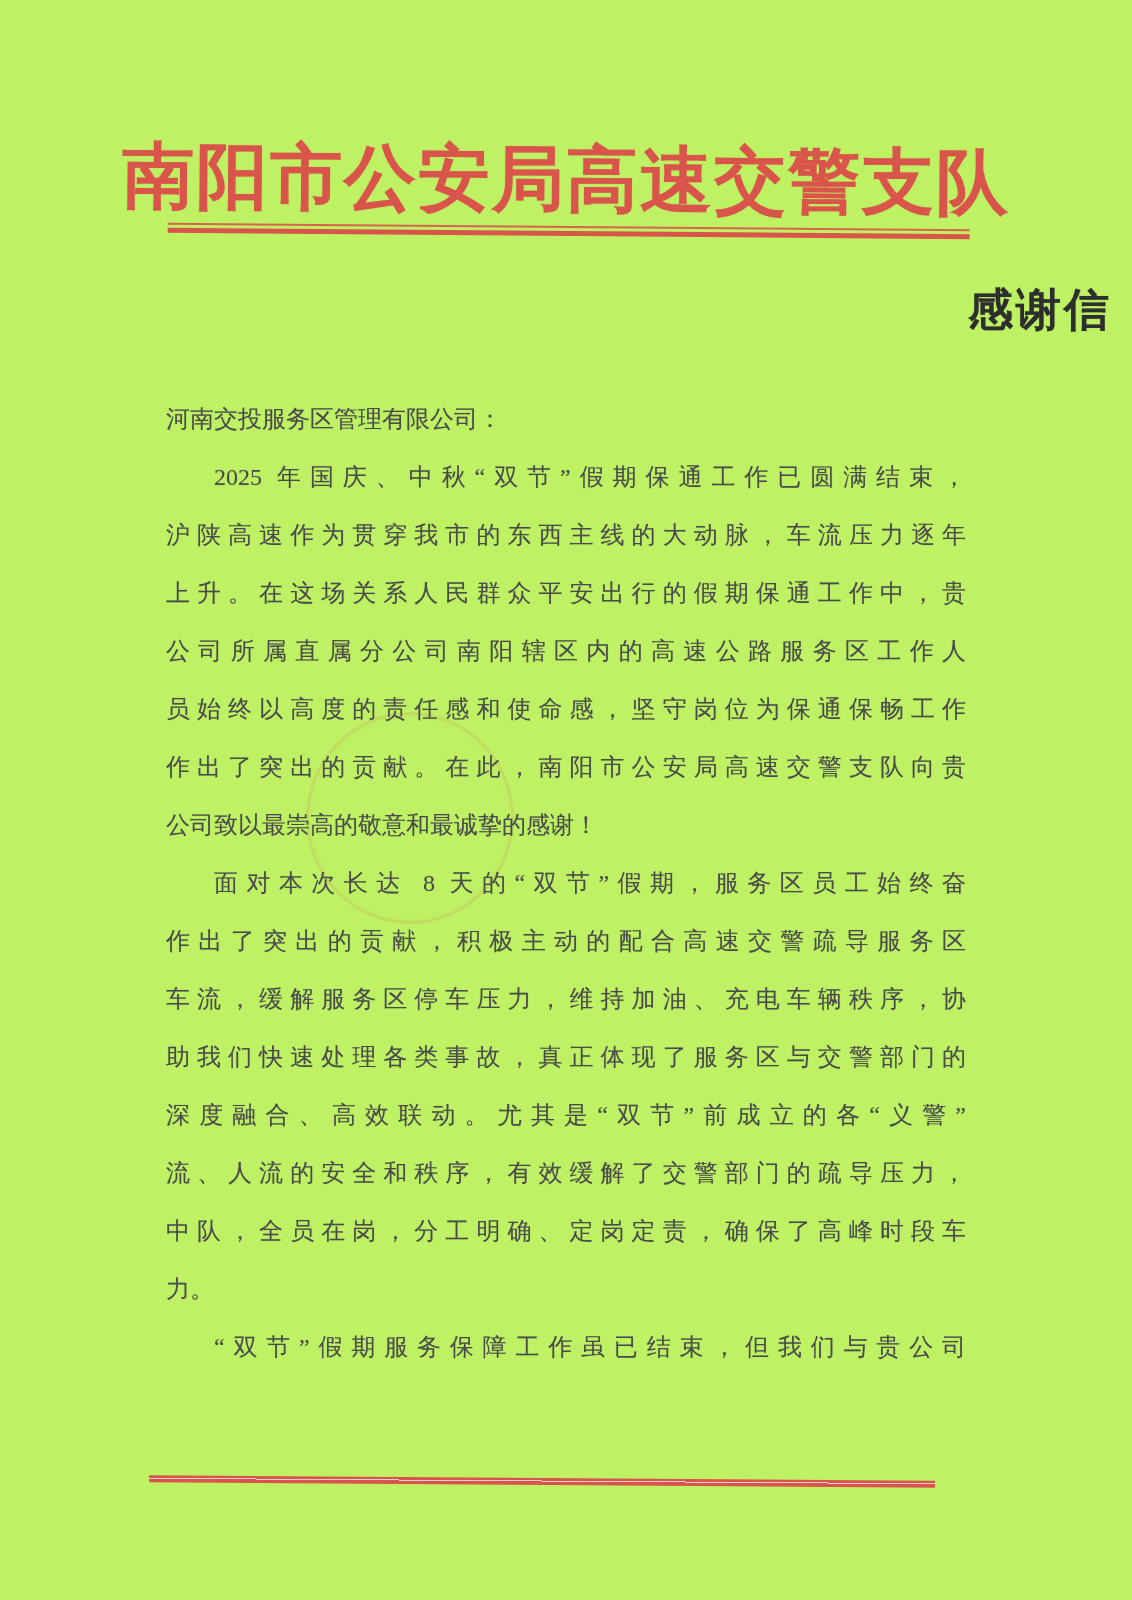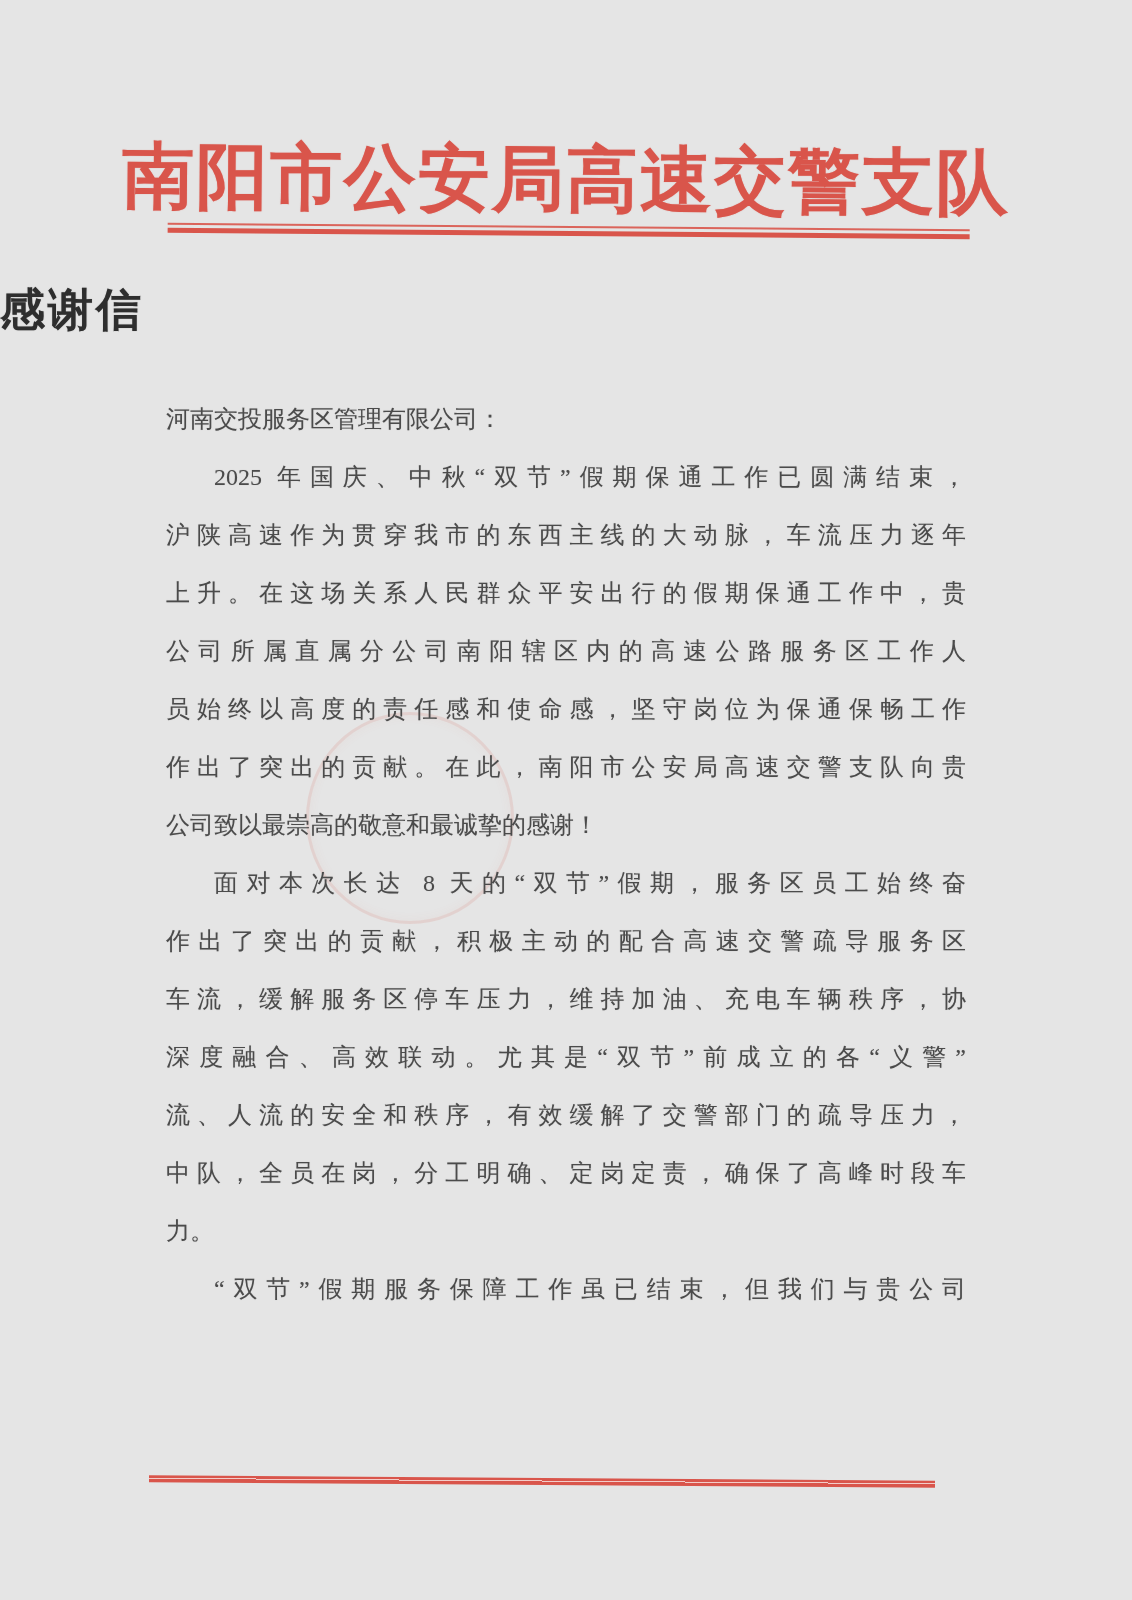--- a/index.html
+++ b/index.html
@@ -4,21 +4,21 @@
 <style>
   html, body { margin: 0; padding: 0; }
   body {
     width: 1132px; height: 1600px;
     background: #ffffff;
     font-family: "Liberation Serif", "DejaVu Serif", serif;
   }
   .page {
     position: relative;
     width: 1132px; height: 1600px;
-    background: #e5e5e5;
+    background: #bef264;
     overflow: hidden;
   }
   
   .letterhead {
     position: absolute;
     top: 138px; left: 0; width: 100%;
     transform: rotate(0.45deg);
     transform-origin: 50% 50%;
   }
   .org-title {
@@ -37,21 +37,21 @@
   }
   .head-rule .thin {
     height: 2px; background: #d9554b; opacity: .9;
   }
   .head-rule .thick {
     margin-top: 3px; height: 5px; background: #d9554b;
   }
   .doc-title {
     position: absolute;
     top: 280px; left: 0; width: 1112px;
-    text-align: left;
+    text-align: right;
     font-size: 45px;
     font-weight: bold;
     color: #2e2e2e;
     letter-spacing: 3px;
     text-shadow: 0 0 1px rgba(40,40,40,.4);
   }
   
   .seal {
     position: absolute;
     left: 306px; top: 712px;
@@ -112,20 +112,21 @@
     <div class="line indent full">2025 年国庆、中秋“双节”假期保通工作已圆满结束，</div>
     <div class="line full">沪陕高速作为贯穿我市的东西主线的大动脉，车流压力逐年</div>
     <div class="line full">上升。在这场关系人民群众平安出行的假期保通工作中，贵</div>
     <div class="line full">公司所属直属分公司南阳辖区内的高速公路服务区工作人</div>
     <div class="line full">员始终以高度的责任感和使命感，坚守岗位为保通保畅工作</div>
     <div class="line full">作出了突出的贡献。在此，南阳市公安局高速交警支队向贵</div>
     <div class="line">公司致以最崇高的敬意和最诚挚的感谢！</div>
     <div class="line indent full">面对本次长达 8 天的“双节”假期，服务区员工始终奋</div>
     <div class="line full">作出了突出的贡献，积极主动的配合高速交警疏导服务区</div>
     <div class="line full">车流，缓解服务区停车压力，维持加油、充电车辆秩序，协</div>
+    <div class="line full">助我们快速处理各类事故，真正体现了服务区与交警部门的</div>
     <div class="line full">深度融合、高效联动。尤其是“双节”前成立的各“义警”</div>
     <div class="line full">流、人流的安全和秩序，有效缓解了交警部门的疏导压力，</div>
     <div class="line full">中队，全员在岗，分工明确、定岗定责，确保了高峰时段车</div>
     <div class="line">力。</div>
     <div class="line indent full">“双节”假期服务保障工作虽已结束，但我们与贵公司</div>
   </div>
 
   <div class="footer-rule"></div>
 
 </div>

